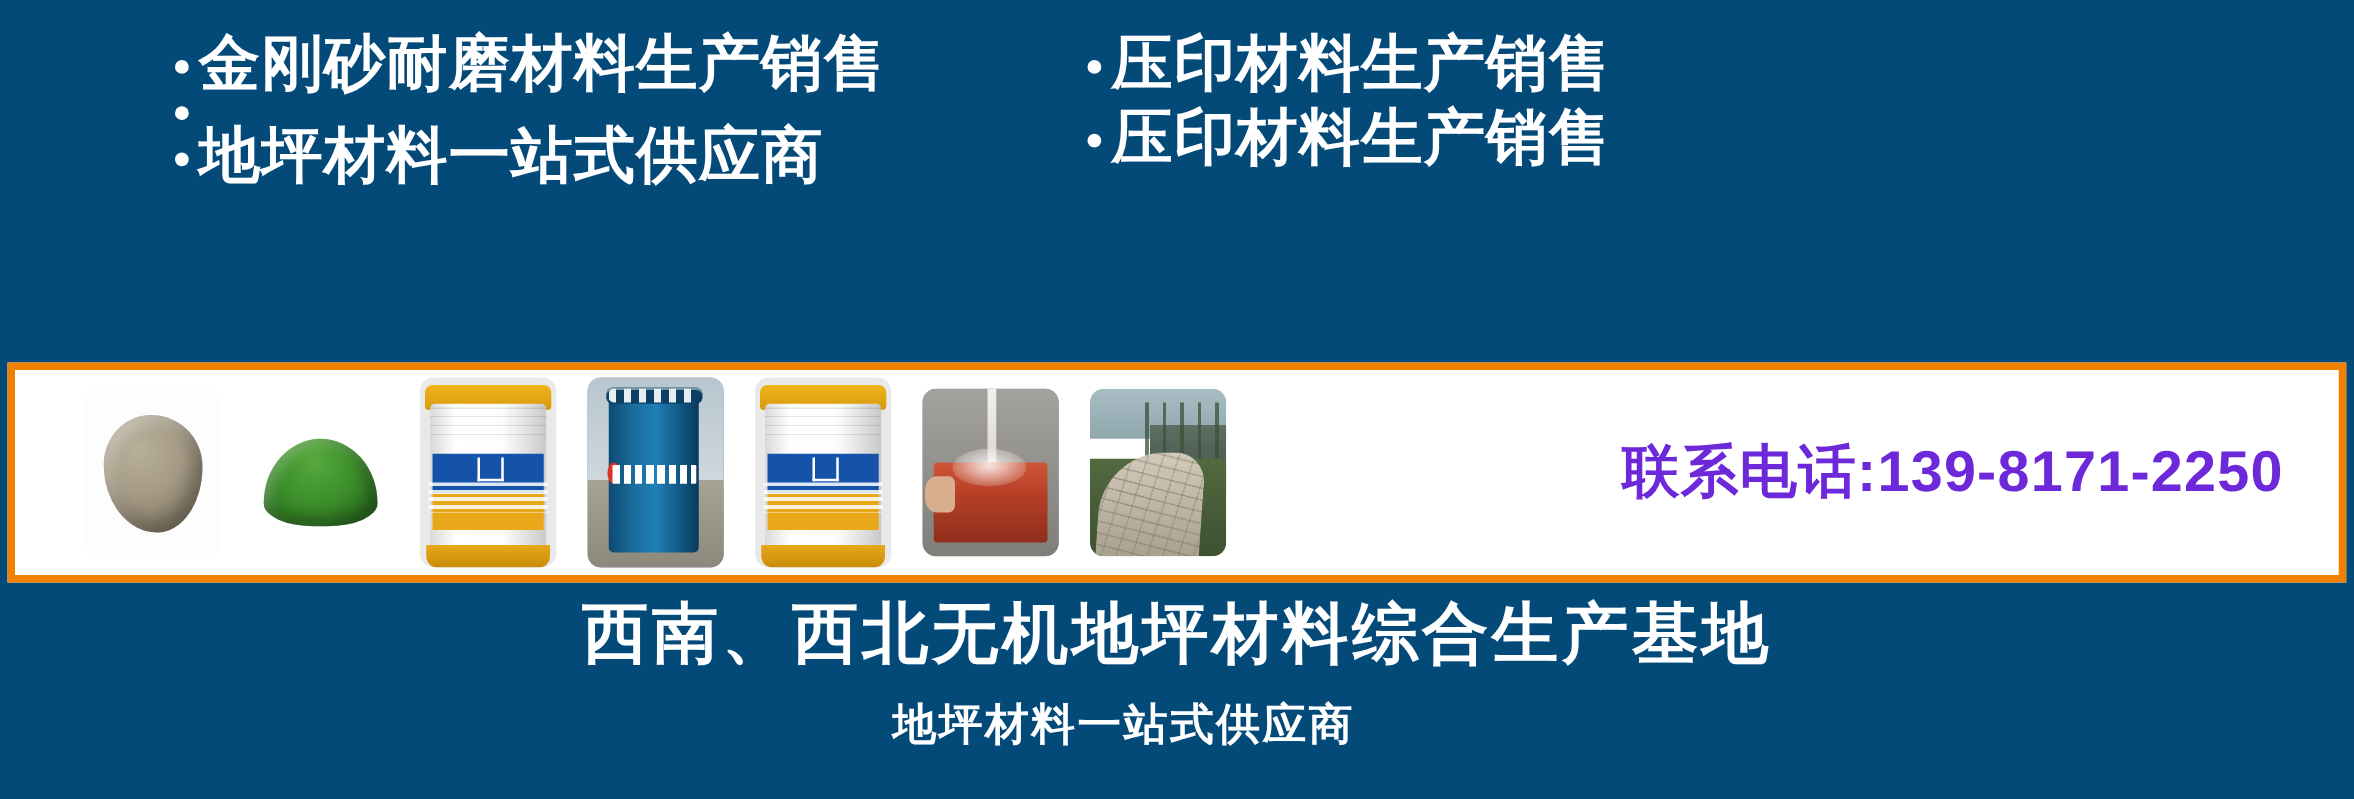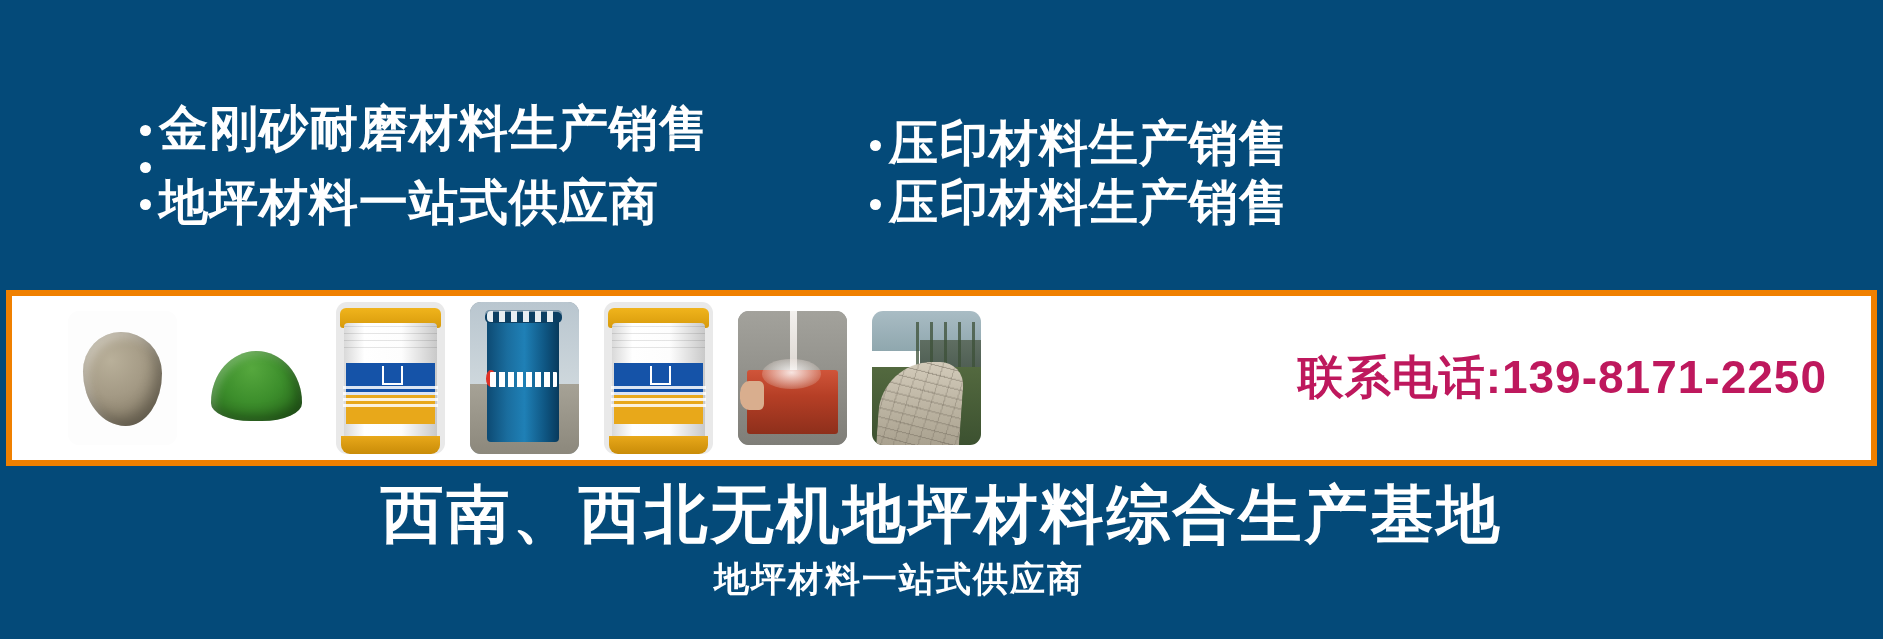--- a/index.html
+++ b/index.html
@@ -9,21 +9,21 @@
     font-family:"Liberation Sans","DejaVu Sans",sans-serif;
   }
   .banner{
     position:relative;width:1883px;height:639px;
     background:#044a79;
     box-sizing:border-box;
   }
   
   .bullets{
     position:absolute;left:0;top:24px;width:1883px;height:210px;
-    display:flex;justify-content:flex-start;align-items:flex-end;
+    display:flex;justify-content:flex-start;align-items:flex-start;
   }
   .col{display:flex;flex-direction:column;justify-content:flex-start;}
   .col-left{margin-left:140px;width:720px;}
   .col-right{margin-left:10px;width:1000px;}
   .bullet-row{
     display:flex;align-items:center;
     color:#ffffff;
     font-size:49px;
     font-weight:bold;
     line-height:1.12;
@@ -183,33 +183,33 @@
     transform:skewX(-4deg);
     background-image:
       repeating-linear-gradient(14deg, rgba(120,112,98,.55) 0 1px, transparent 1px 9px),
       repeating-linear-gradient(104deg, rgba(120,112,98,.4) 0 1px, transparent 1px 12px),
       linear-gradient(180deg,#d3cbba,#a9a18f);
   }
   
   .phone{
     margin-left:auto;
     padding-right:44px;
-    color:#be185d;
+    color:#6d28d9;
     font-size:46px;
     font-weight:bold;
     letter-spacing:1px;
     white-space:nowrap;
   }
 
   
   .headline{
     position:absolute;left:0;top:472px;width:1883px;
     text-align:center;
     color:#ffffff;
-    font-size:63px;
+    font-size:53px;
     font-weight:bold;
     letter-spacing:3px;
     white-space:nowrap;
   }
   .subline{
     position:absolute;left:0;top:556px;width:1798px;
     text-align:center;
     color:#ffffff;
     font-size:35px;
     font-weight:bold;

